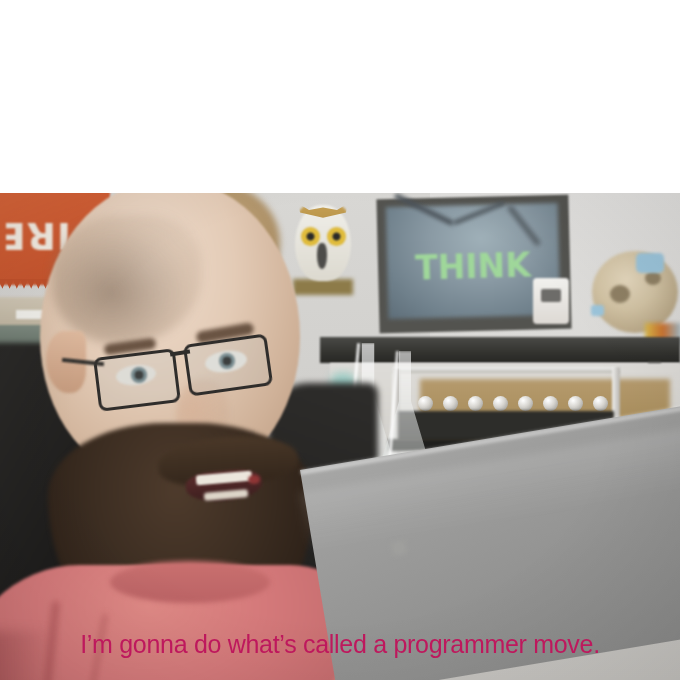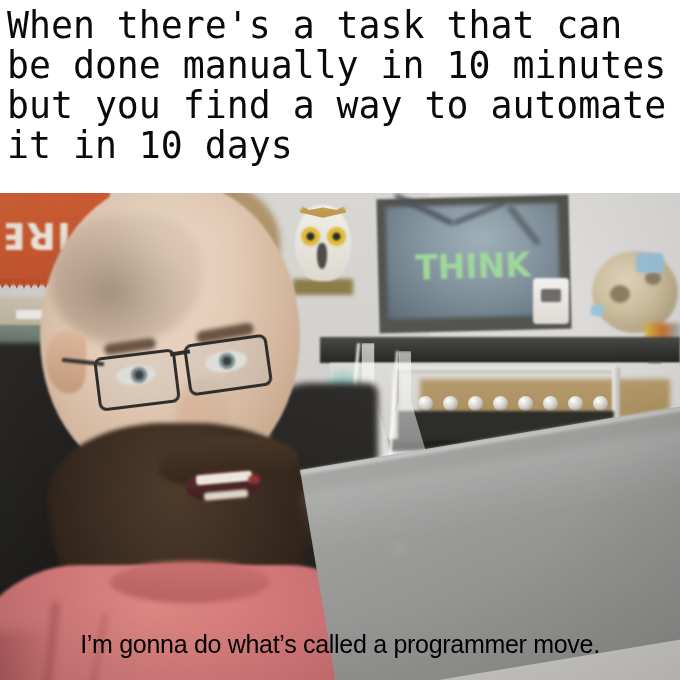--- a/index.html
+++ b/index.html
@@ -535,36 +535,30 @@
   
   .subtitle {
     position: absolute;
     left: 0;
     top: 629px;
     width: 680px;
     text-align: center;
     font-family: "Liberation Sans", sans-serif;
     font-size: 25px;
     line-height: 30px;
-    color: #000000;
+    color: #be185d;
     letter-spacing: -0.3px;
     white-space: nowrap;
   }
 </style>
 </head>
 <body>
 
 <div id="meme">
 
-  <div class="caption-block">
-    <div class="caption-line">When there's a task that can</div>
-    <div class="caption-line">be done manually in 10 minutes</div>
-    <div class="caption-line">but you find a way to automate</div>
-    <div class="caption-line">it in 10 days</div>
-  </div>
 
   <div class="photo">
 
     <div class="layer wall"></div>
     <div class="layer wall-right-panel"></div>
 
     <div class="layer fire-banner"></div>
     <div class="layer fire-teeth"></div>
     <div class="layer fire-word">FIRE!</div>
 

